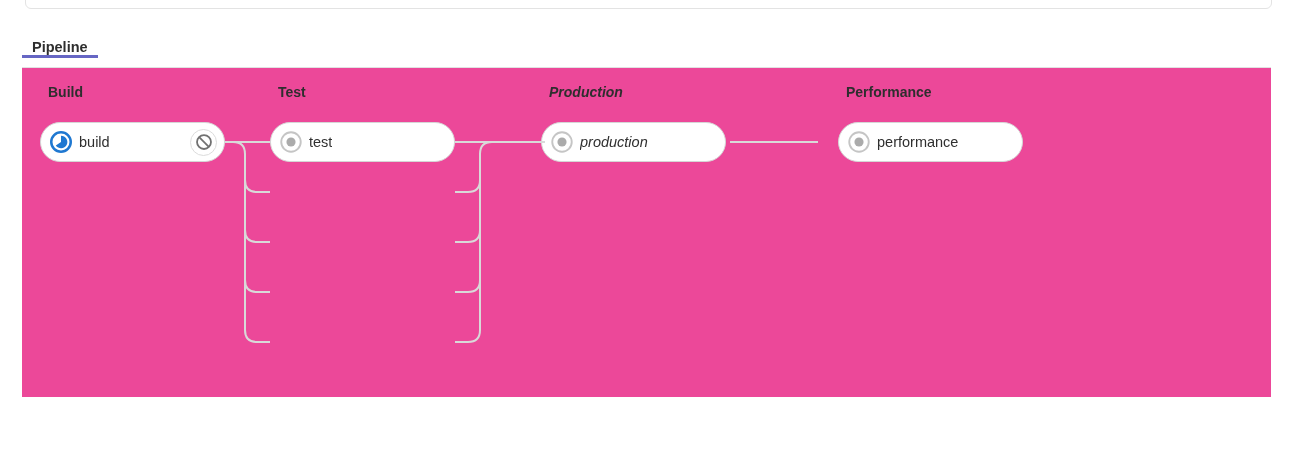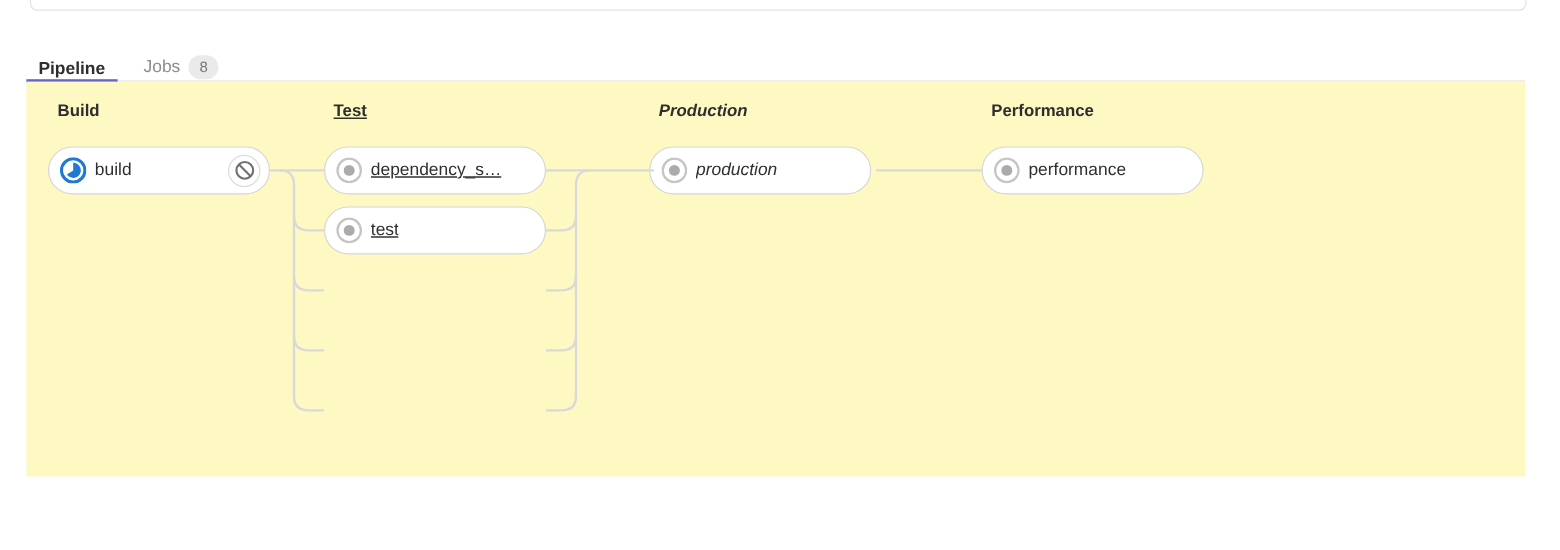--- a/index.html
+++ b/index.html
@@ -18,21 +18,21 @@
     background: #ffffff;
     border: 1px solid #e3e3e3;
     border-radius: 6px;
   }
   
   .tab-bar {
     position: absolute;
     left: 22px; top: 28px;
     width: 1249px; height: 40px;
     display: flex;
-    align-items: flex-end;
+    align-items: center;
     border-bottom: 1px solid #e1e1e1;
   }
   .tab {
     display: flex;
     align-items: center;
     padding: 0 10px;
     margin-right: 12px;
     font-size: 14.5px;
     color: #8c8c8c;
     cursor: pointer;
@@ -51,21 +51,21 @@
     font-size: 12.5px;
     line-height: 1;
     padding: 4px 9px;
     border-radius: 10px;
   }
   
   .graph-panel {
     position: absolute;
     left: 22px; top: 68px;
     width: 1249px; height: 329px;
-    background: #fef9c3;
+    background: #ec4899;
   }
   .connectors {
     position: absolute;
     left: 0; top: 0;
     width: 1300px; height: 458px;
     pointer-events: none;
   }
   .stage-column {
     position: absolute;
     top: 14px;
@@ -118,24 +118,20 @@
   }
 </style>
 </head>
 <body>
 
 <div class="top-card-remnant"></div>
 
 <div class="tab-bar">
   <div class="tab active">
     <span>Pipeline</span>
-  </div>
-  <div class="tab">
-    <span>Jobs</span>
-    <span class="tab-badge">8</span>
   </div>
 </div>
 
 <div class="graph-panel">
   <div id="stages-root">
       <div class="stage-column" style="left: 18px;">
         <div class="stage-title">Build</div>
         <div class="job-pill">
           <span class="job-status-icon">
             <svg width="22" height="22" viewBox="0 0 14 14">
@@ -147,54 +143,45 @@
           <button class="job-action-btn">
             <span style="display: inline-flex;">
               <svg width="18" height="18" viewBox="0 0 16 16">
                 <circle cx="8" cy="8" r="6.2" fill="none" stroke="#717171" stroke-width="1.6"></circle>
                 <line x1="3.7" y1="3.7" x2="12.3" y2="12.3" stroke="#717171" stroke-width="1.6"></line>
               </svg>
             </span>
           </button>
         </div>
       </div>
-      <div class="stage-column" style="left: 248px; text-decoration: underline;">
+      <div class="stage-column" style="left: 248px;">
         <div class="stage-title">Test</div>
         <div class="job-pill">
           <span class="job-status-icon">
             <svg width="22" height="22" viewBox="0 0 14 14">
               <circle cx="7" cy="7" r="6.2" fill="none" stroke="#c5c5c5" stroke-width="1.2"></circle>
               <circle cx="7" cy="7" r="2.9" fill="#ababab"></circle>
             </svg>
           </span>
-          <span class="job-label">dependency_s…</span>
-        </div>
+          <span class="job-label">test</span>
+        </div>
+      </div>
+      <div class="stage-column" style="left: 519px; font-style: italic;">
+        <div class="stage-title">Production</div>
         <div class="job-pill">
           <span class="job-status-icon">
             <svg width="22" height="22" viewBox="0 0 14 14">
               <circle cx="7" cy="7" r="6.2" fill="none" stroke="#c5c5c5" stroke-width="1.2"></circle>
               <circle cx="7" cy="7" r="2.9" fill="#ababab"></circle>
             </svg>
           </span>
-          <span class="job-label">test</span>
-        </div>
-      </div>
-      <div class="stage-column" style="left: 519px; font-style: italic;">
-        <div class="stage-title">Production</div>
-        <div class="job-pill">
-          <span class="job-status-icon">
-            <svg width="22" height="22" viewBox="0 0 14 14">
-              <circle cx="7" cy="7" r="6.2" fill="none" stroke="#c5c5c5" stroke-width="1.2"></circle>
-              <circle cx="7" cy="7" r="2.9" fill="#ababab"></circle>
-            </svg>
-          </span>
           <span class="job-label">production</span>
         </div>
       </div>
-      <div class="stage-column" style="left: 796px;">
+      <div class="stage-column" style="left: 816px;">
         <div class="stage-title">Performance</div>
         <div class="job-pill">
           <span class="job-status-icon">
             <svg width="22" height="22" viewBox="0 0 14 14">
               <circle cx="7" cy="7" r="6.2" fill="none" stroke="#c5c5c5" stroke-width="1.2"></circle>
               <circle cx="7" cy="7" r="2.9" fill="#ababab"></circle>
             </svg>
           </span>
           <span class="job-label">performance</span>
         </div>

